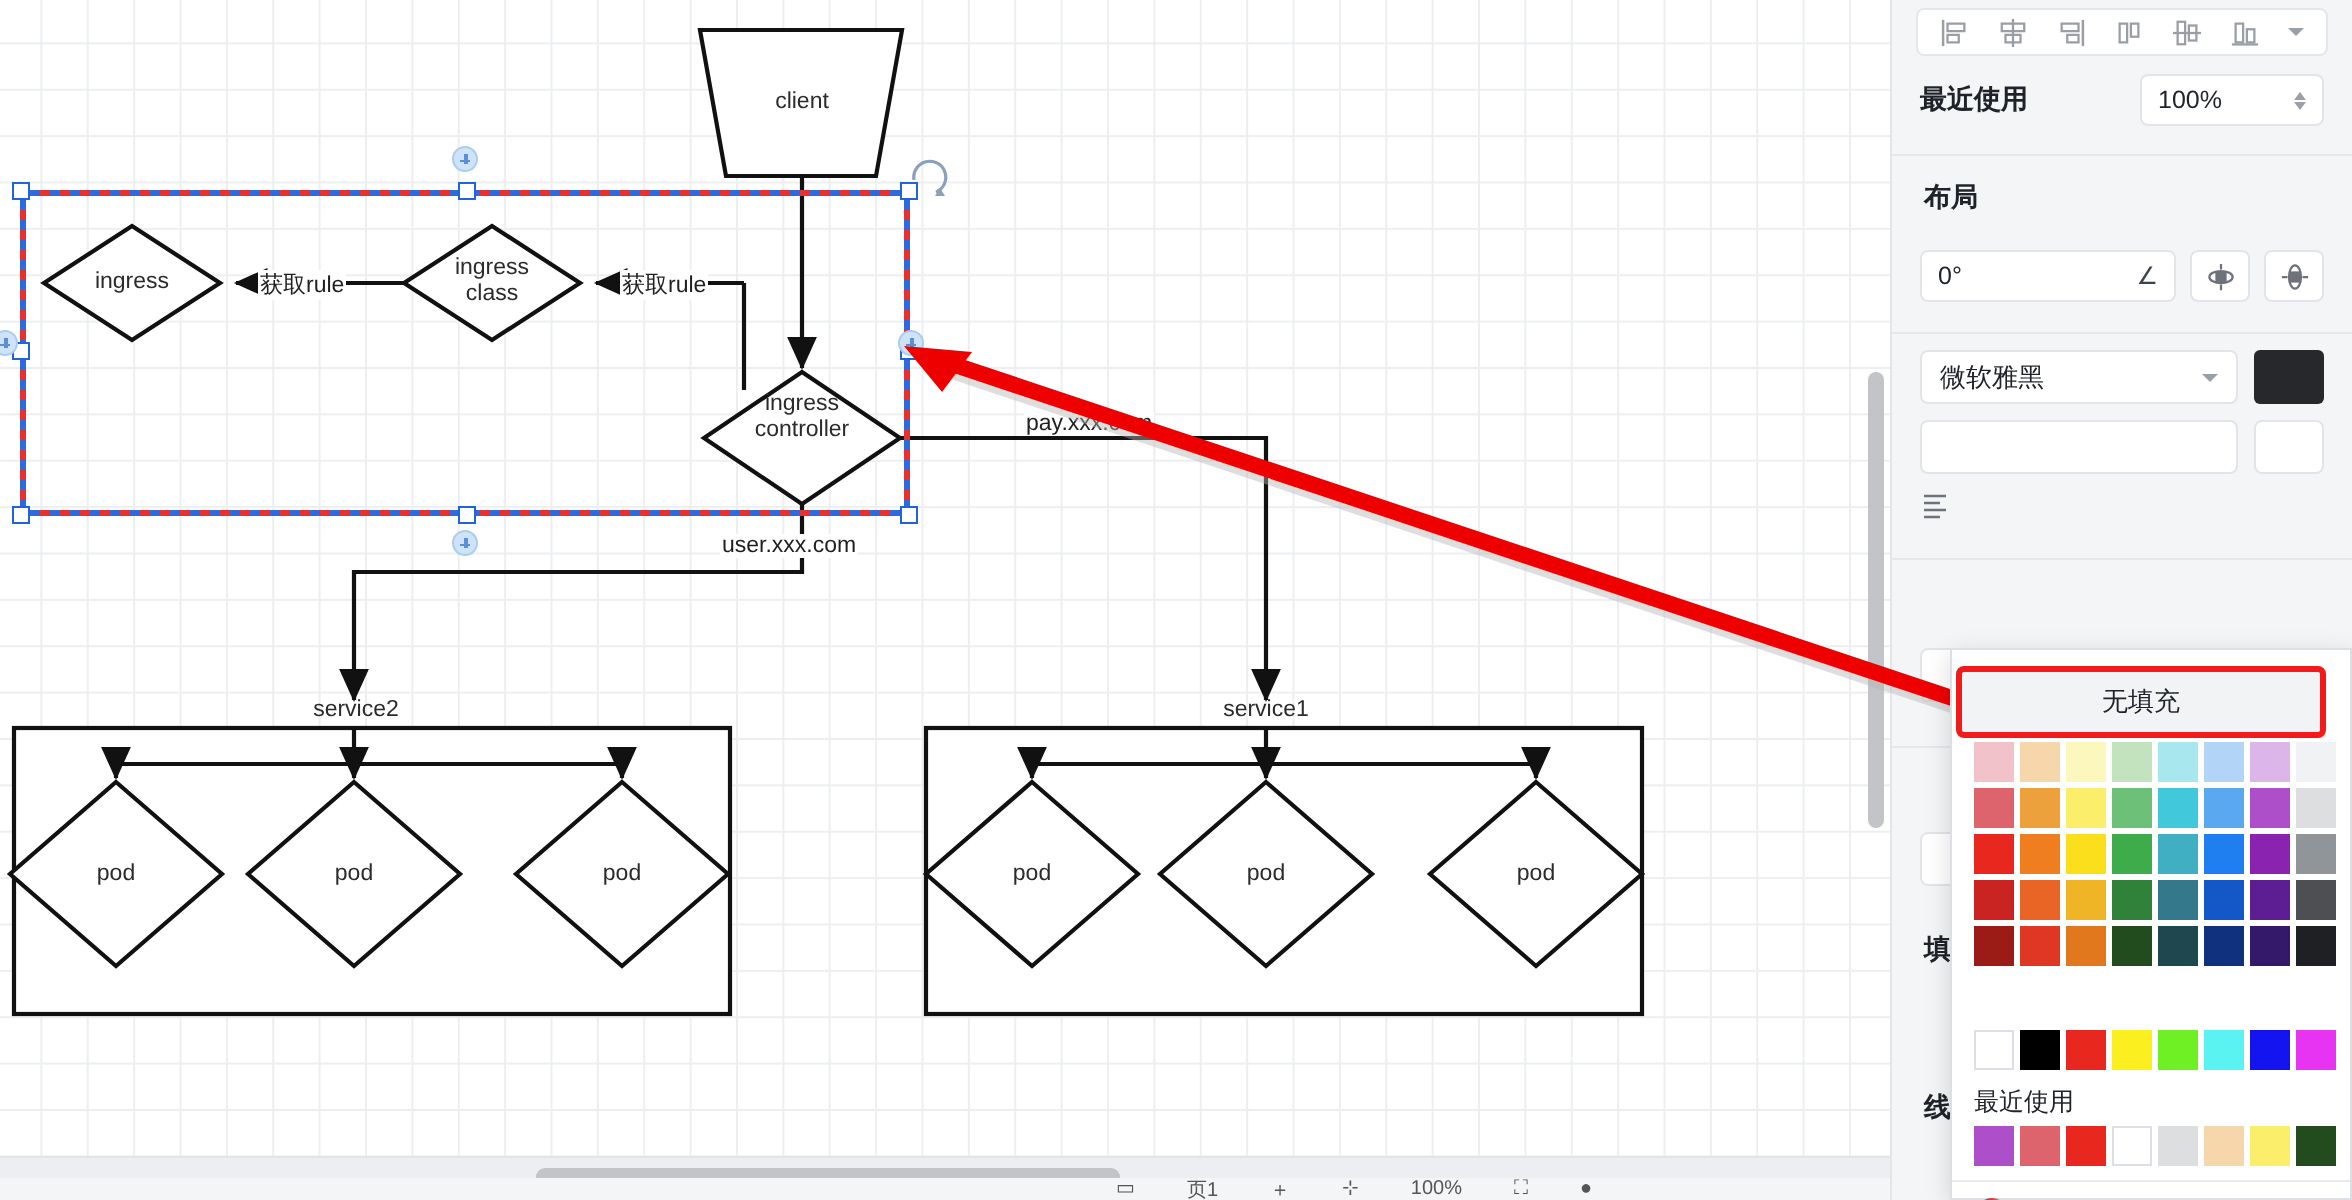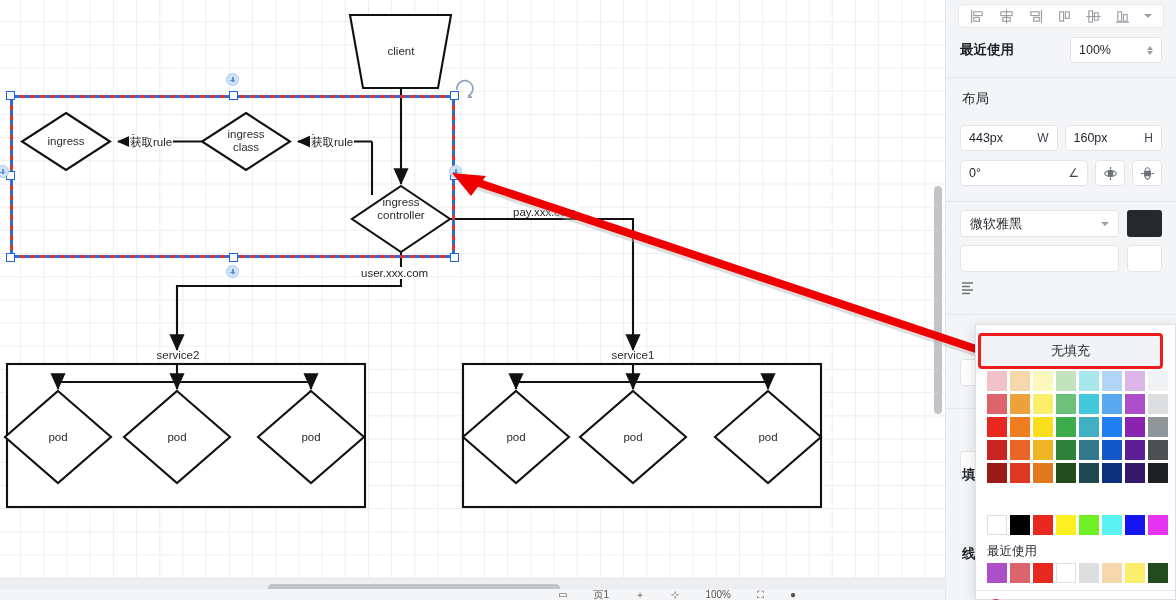--- a/index.html
+++ b/index.html
@@ -89,21 +89,21 @@
     padding-left:558px;
   }
 
   
   #panel {
     position:absolute; left:945px; top:0; width:231px; height:600px;
     background:#f4f5f7; border-left:1px solid #e3e5e8;
     font-size:13px; color:#1f2329;
   }
   .sec-divider { height:1px; background:#e5e7ea; margin:0; }
-  .sec-title { font-size:13.5px; font-weight:normal; color:#1f2329; padding:12px 16px 8px; }
+  .sec-title { font-size:13.5px; font-weight:bold; color:#1f2329; padding:12px 16px 8px; }
 
   .alignbar {
     margin:4px 12px 0; height:24px; background:#ffffff; border:1px solid #e5e7ea;
     border-radius:4px; display:flex; align-items:center; justify-content:space-around;
     padding:0 4px;
   }
   .alignbar .ai { width:15px; height:15px; opacity:.72; }
 
   .row { display:flex; align-items:center; gap:7px; padding:0 14px; margin-top:9px; }
   .field {
@@ -331,30 +331,20 @@
         <span class="stepper">
             <i class="up"></i>
             <i class="dn"></i>
           </span>
       </div>
     </div>
 
     <div class="sec-divider" style="margin-top:14px;"></div>
 
     <div class="sec-title">布局</div>
-    <div class="row">
-      <div class="field">
-        <span class="val">443px</span>
-        <span class="suffix">W</span>
-      </div>
-      <div class="field">
-        <span class="val">160px</span>
-        <span class="suffix">H</span>
-      </div>
-    </div>
     <div class="row">
       <div class="field wide">
         <span class="val">0°</span>
         <span class="suffix">∠</span>
       </div>
       <div class="iconbtn">
         <svg width="15" height="15" viewBox="0 0 16 16">
           <ellipse cx="8" cy="8" rx="6.2" ry="3.2" fill="none" stroke="#6d727b" stroke-width="1.2"></ellipse>
           <rect x="5" y="5.2" width="6" height="5.6" fill="#6d727b"></rect>
           <path d="M8 1 L8 4 M8 12 L8 15" stroke="#6d727b" stroke-width="1.2"></path>

